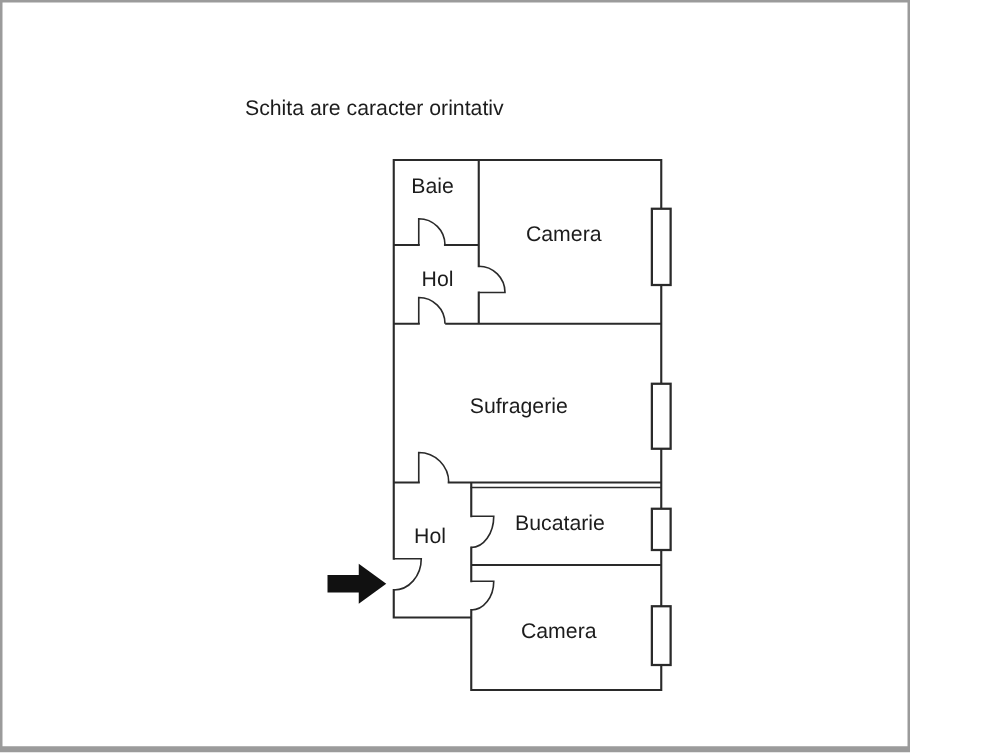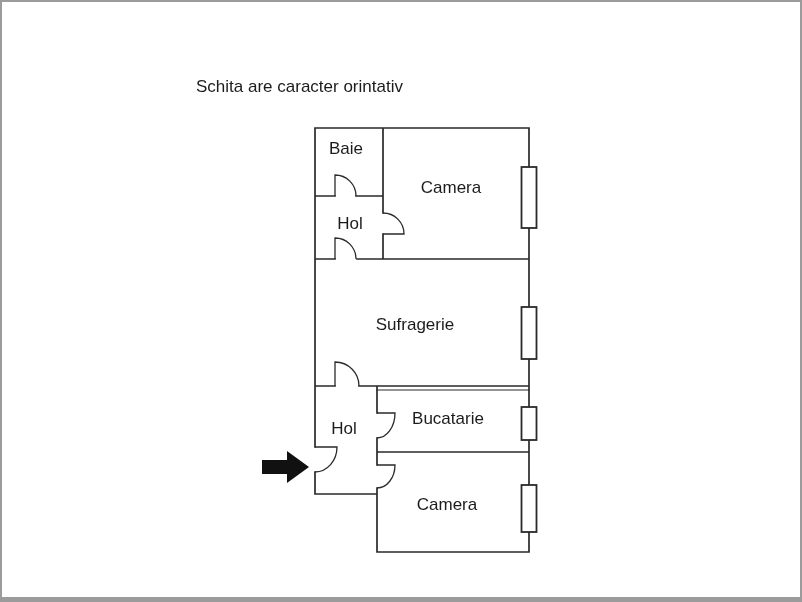--- a/index.html
+++ b/index.html
@@ -1,18 +1,18 @@
 <!DOCTYPE html>
 <html><head>
 <meta charset="utf-8">
 <style>
   html,body{margin:0;padding:0;background:#fff;}
   .screen{
     position:relative;
-    width:802px;height:602px;
+    width:728px;height:602px;
     box-sizing:border-box;
     background:#ffffff;
     border:2px solid #9b9b9b;
     border-bottom-width:5px;
     overflow:hidden;
     font-family:"Liberation Sans", sans-serif;
   }
   .plan-svg{position:absolute;left:0;top:0;}
   text{fill:#1c1c1c;}
 </style>

